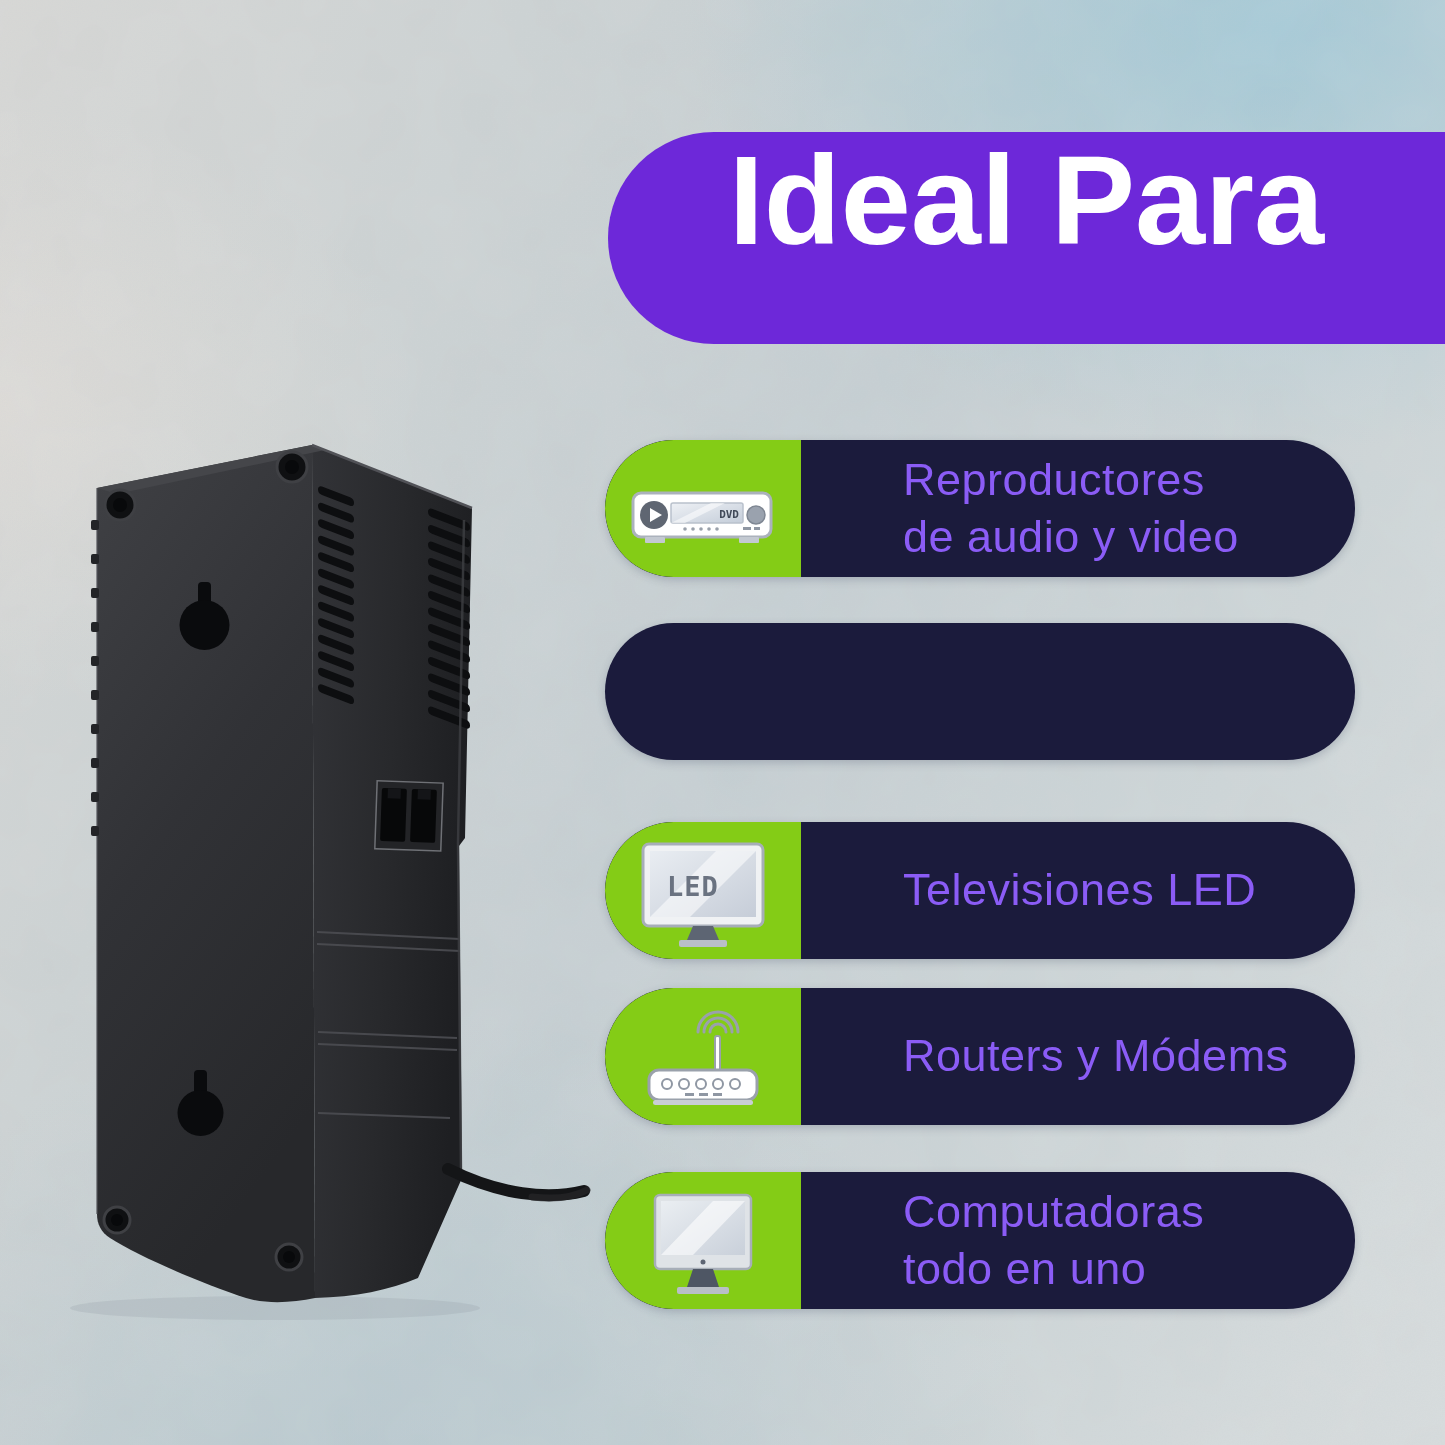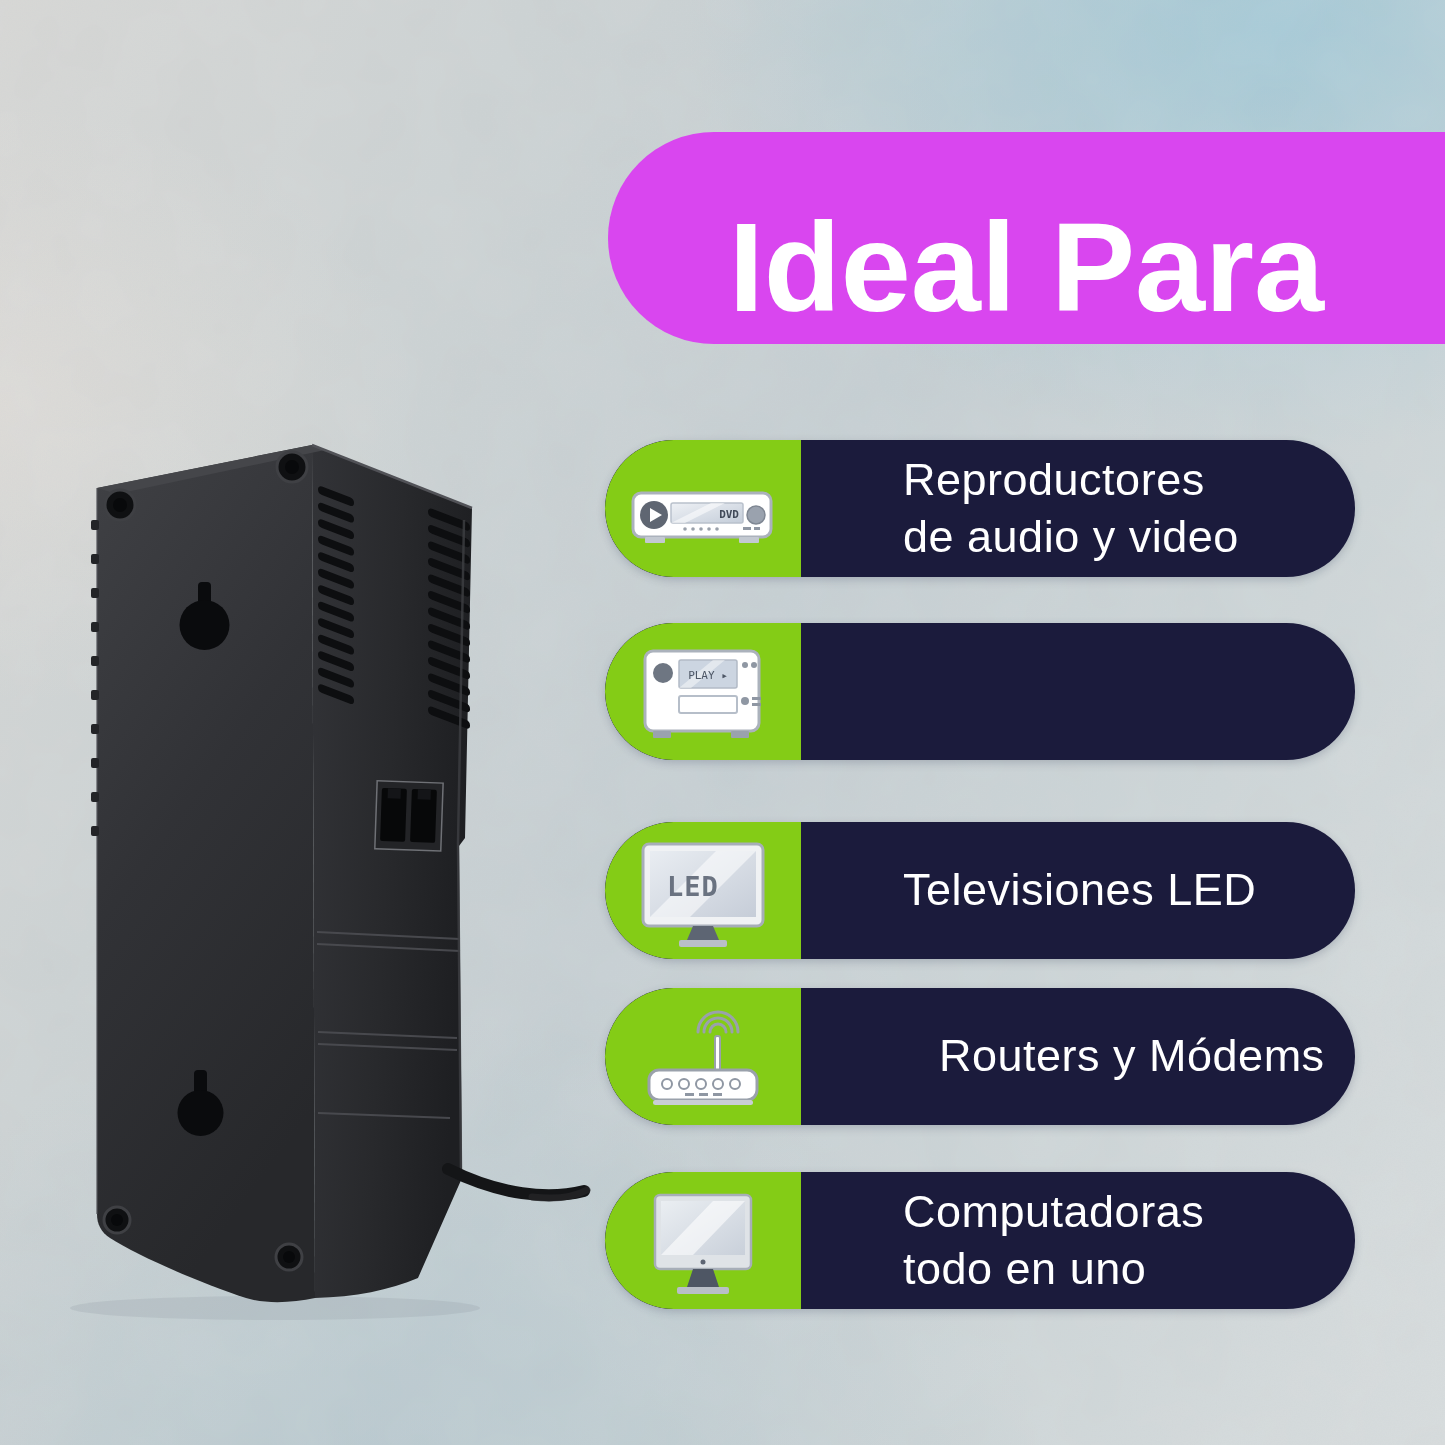--- a/index.html
+++ b/index.html
@@ -11,44 +11,44 @@
     background-color:#c9d1d3;
     background-image:
       radial-gradient(900px 650px at 88% 2%, rgba(148,196,214,0.75), rgba(148,196,214,0) 65%),
       radial-gradient(700px 500px at 0% 28%, rgba(228,222,216,0.55), rgba(228,222,216,0) 60%),
       radial-gradient(1000px 800px at 28% 106%, rgba(164,190,200,0.45), rgba(164,190,200,0) 65%),
       linear-gradient(115deg,#d6d6d4 0%,#cbd1d2 25%,#c3cdd1 50%,#ccd4d6 75%,#d6dbdc 100%);
   }
   .noise{position:absolute;inset:0;pointer-events:none;}
   .banner{
     position:absolute;left:608px;top:132px;width:837px;height:212px;
-    background:#d946ef;border-radius:128px 0 0 128px;
-    display:flex;align-items:flex-end;justify-content:center;
+    background:#6d28d9;border-radius:128px 0 0 128px;
+    display:flex;align-items:flex-start;justify-content:center;
   }
   .banner-title{
     color:#ffffff;font-size:126px;font-weight:bold;letter-spacing:0;
     transform:translateY(-4px);
   }
   .feature-row{
     position:absolute;left:605px;width:750px;height:137px;
     background:#1b1b3c;border-radius:69px;
     box-shadow:0 3px 8px rgba(44,56,80,0.22);
     display:flex;overflow:hidden;
   }
-  .row-1{top:440px;} .row-2{top:623px;} .row-3{top:822px;} .row-4{top:988px;gap:36px;} .row-5{top:1172px;justify-content:flex-end;}
+  .row-1{top:440px;} .row-2{top:623px;} .row-3{top:822px;} .row-4{top:988px;} .row-5{top:1172px;justify-content:flex-end;}
   .icon-card{
     width:196px;height:100%;background:#84cc16;
     border-radius:69px 0 0 69px;flex:0 0 auto;
     display:flex;align-items:center;justify-content:center;
   }
   .icon-card svg{display:block;}
   .feature-label{
     flex:1;display:flex;align-items:center;
     padding-left:102px;
-    color:#ffffff;font-size:45px;line-height:1.26;
+    color:#8b5cf6;font-size:45px;line-height:1.26;
     white-space:pre-line;letter-spacing:0.5px;
   }
   .device{position:absolute;left:60px;top:420px;width:620px;height:900px;}
 </style>
 </head>
 <body>
 
 <svg class="noise" width="1445" height="1445" aria-hidden="true">
   <filter id="grain">
       <feTurbulence type="fractalNoise" baseFrequency="0.8" numOctaves="2" stitchTiles="stitch"></feTurbulence>
@@ -200,37 +200,20 @@
         <rect x="127" y="68" width="6" height="3" fill="#8f97a3"></rect>
       <rect x="18" y="78" width="20" height="6" rx="1" fill="#c3c9d1"></rect>
         <rect x="112" y="78" width="20" height="6" rx="1" fill="#c3c9d1"></rect>
     </svg>
   </div>
   <div class="feature-label">Reproductores
 de audio y video</div>
 </div>
 
 <div class="feature-row row-2">
-  <div class="icon-card">
-    <svg width="152" height="110" viewBox="0 0 152 110">
-      <rect x="18" y="14" width="114" height="80" rx="8" fill="#ffffff" stroke="#abb2bc" stroke-width="3"></rect>
-      <circle cx="36" cy="36" r="10" fill="#6e7682"></circle>
-      <rect x="52" y="23" width="58" height="28" rx="2" fill="#ccd5e1" stroke="#b2bac6" stroke-width="1.5"></rect>
-      <polygon points="52,51 86,23 98,23 64,51" fill="#ffffff" opacity="0.45"></polygon>
-      <text x="81" y="42" text-anchor="middle" font-family="DejaVu Sans Mono, monospace" font-size="11" fill="#4d5665">PLAY ▸</text>
-      <circle cx="118" cy="28" r="3" fill="#8f97a3"></circle>
-        <circle cx="127" cy="28" r="3" fill="#8f97a3"></circle>
-      <rect x="52" y="59" width="58" height="17" rx="2" fill="#ffffff" stroke="#b6bec9" stroke-width="2"></rect>
-      <circle cx="118" cy="64" r="4" fill="#8f97a3"></circle>
-      <rect x="125" y="60" width="9" height="3" fill="#8f97a3"></rect>
-        <rect x="125" y="66" width="9" height="3" fill="#8f97a3"></rect>
-      <rect x="26" y="94" width="18" height="7" rx="1" fill="#9aa2ae"></rect>
-        <rect x="104" y="94" width="18" height="7" rx="1" fill="#9aa2ae"></rect>
-    </svg>
-  </div>
 </div>
 
 <div class="feature-row row-3">
   <div class="icon-card">
     <svg width="152" height="118" viewBox="0 0 152 118">
       <defs>
           <linearGradient id="scr3" x1="0" y1="0" x2="1" y2="1">
         <stop offset="0" stop-color="#e9edf2"></stop>
             <stop offset="1" stop-color="#c6cdd8"></stop>
           </linearGradient>

